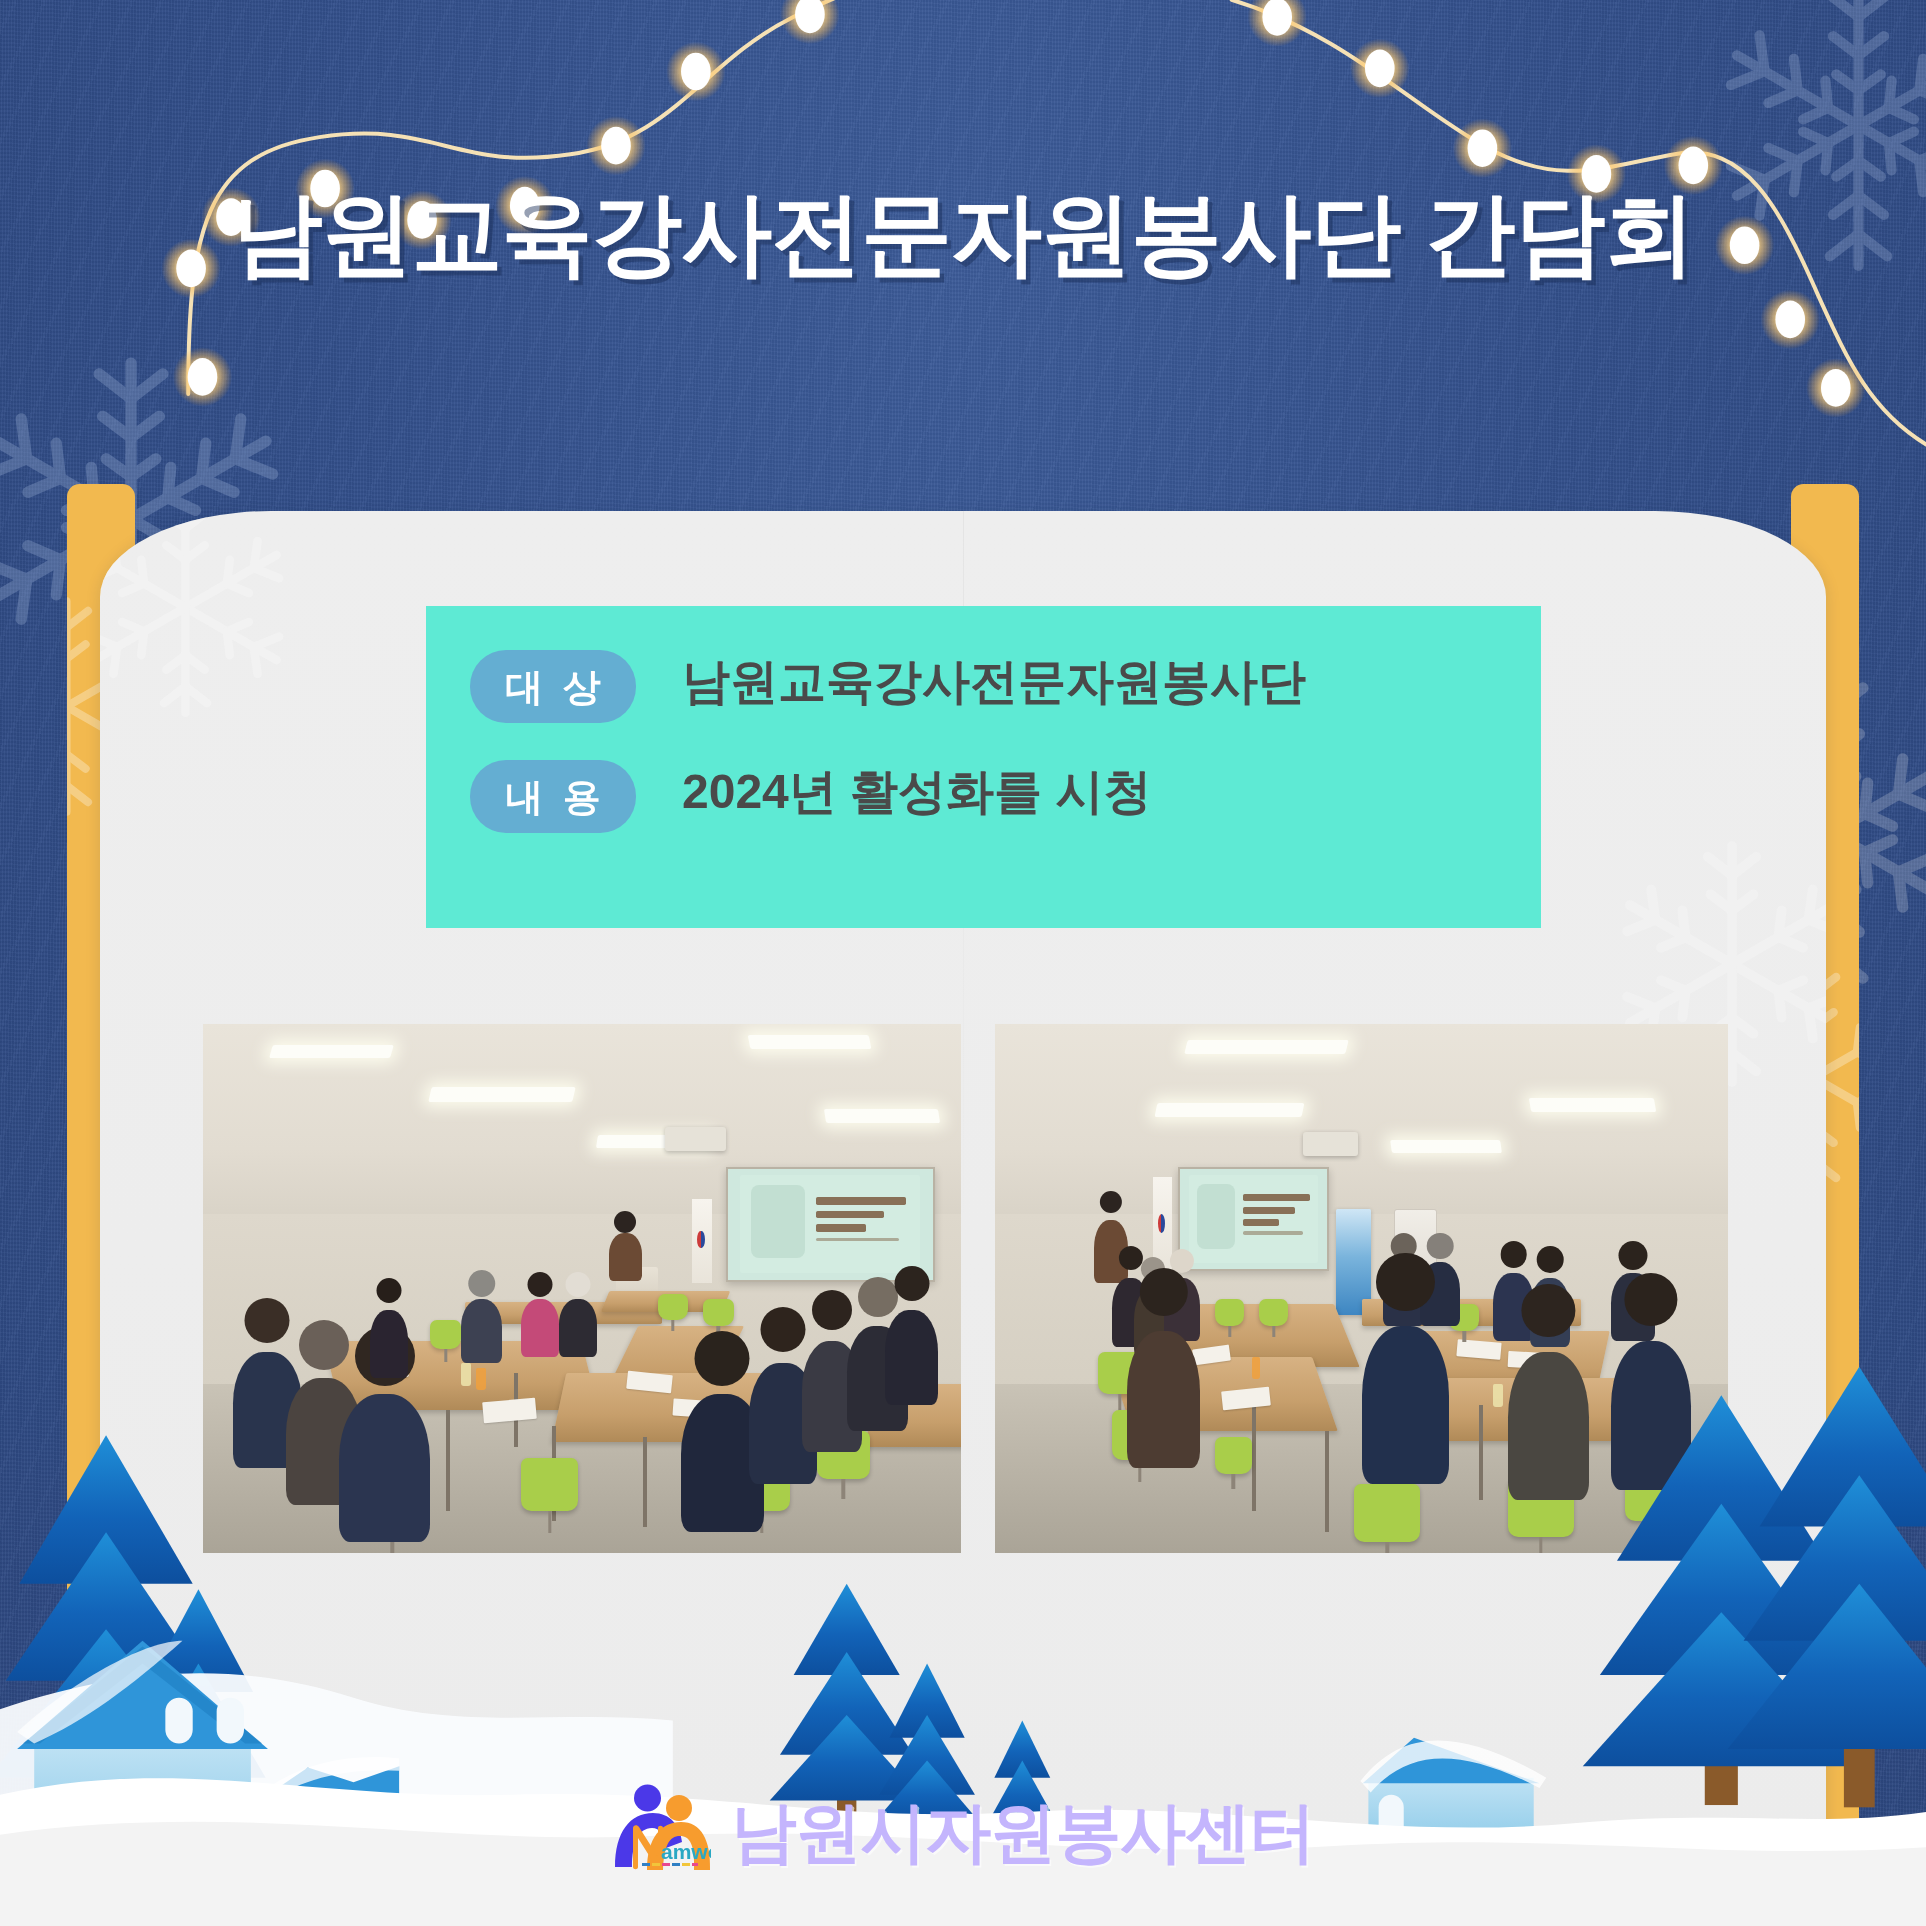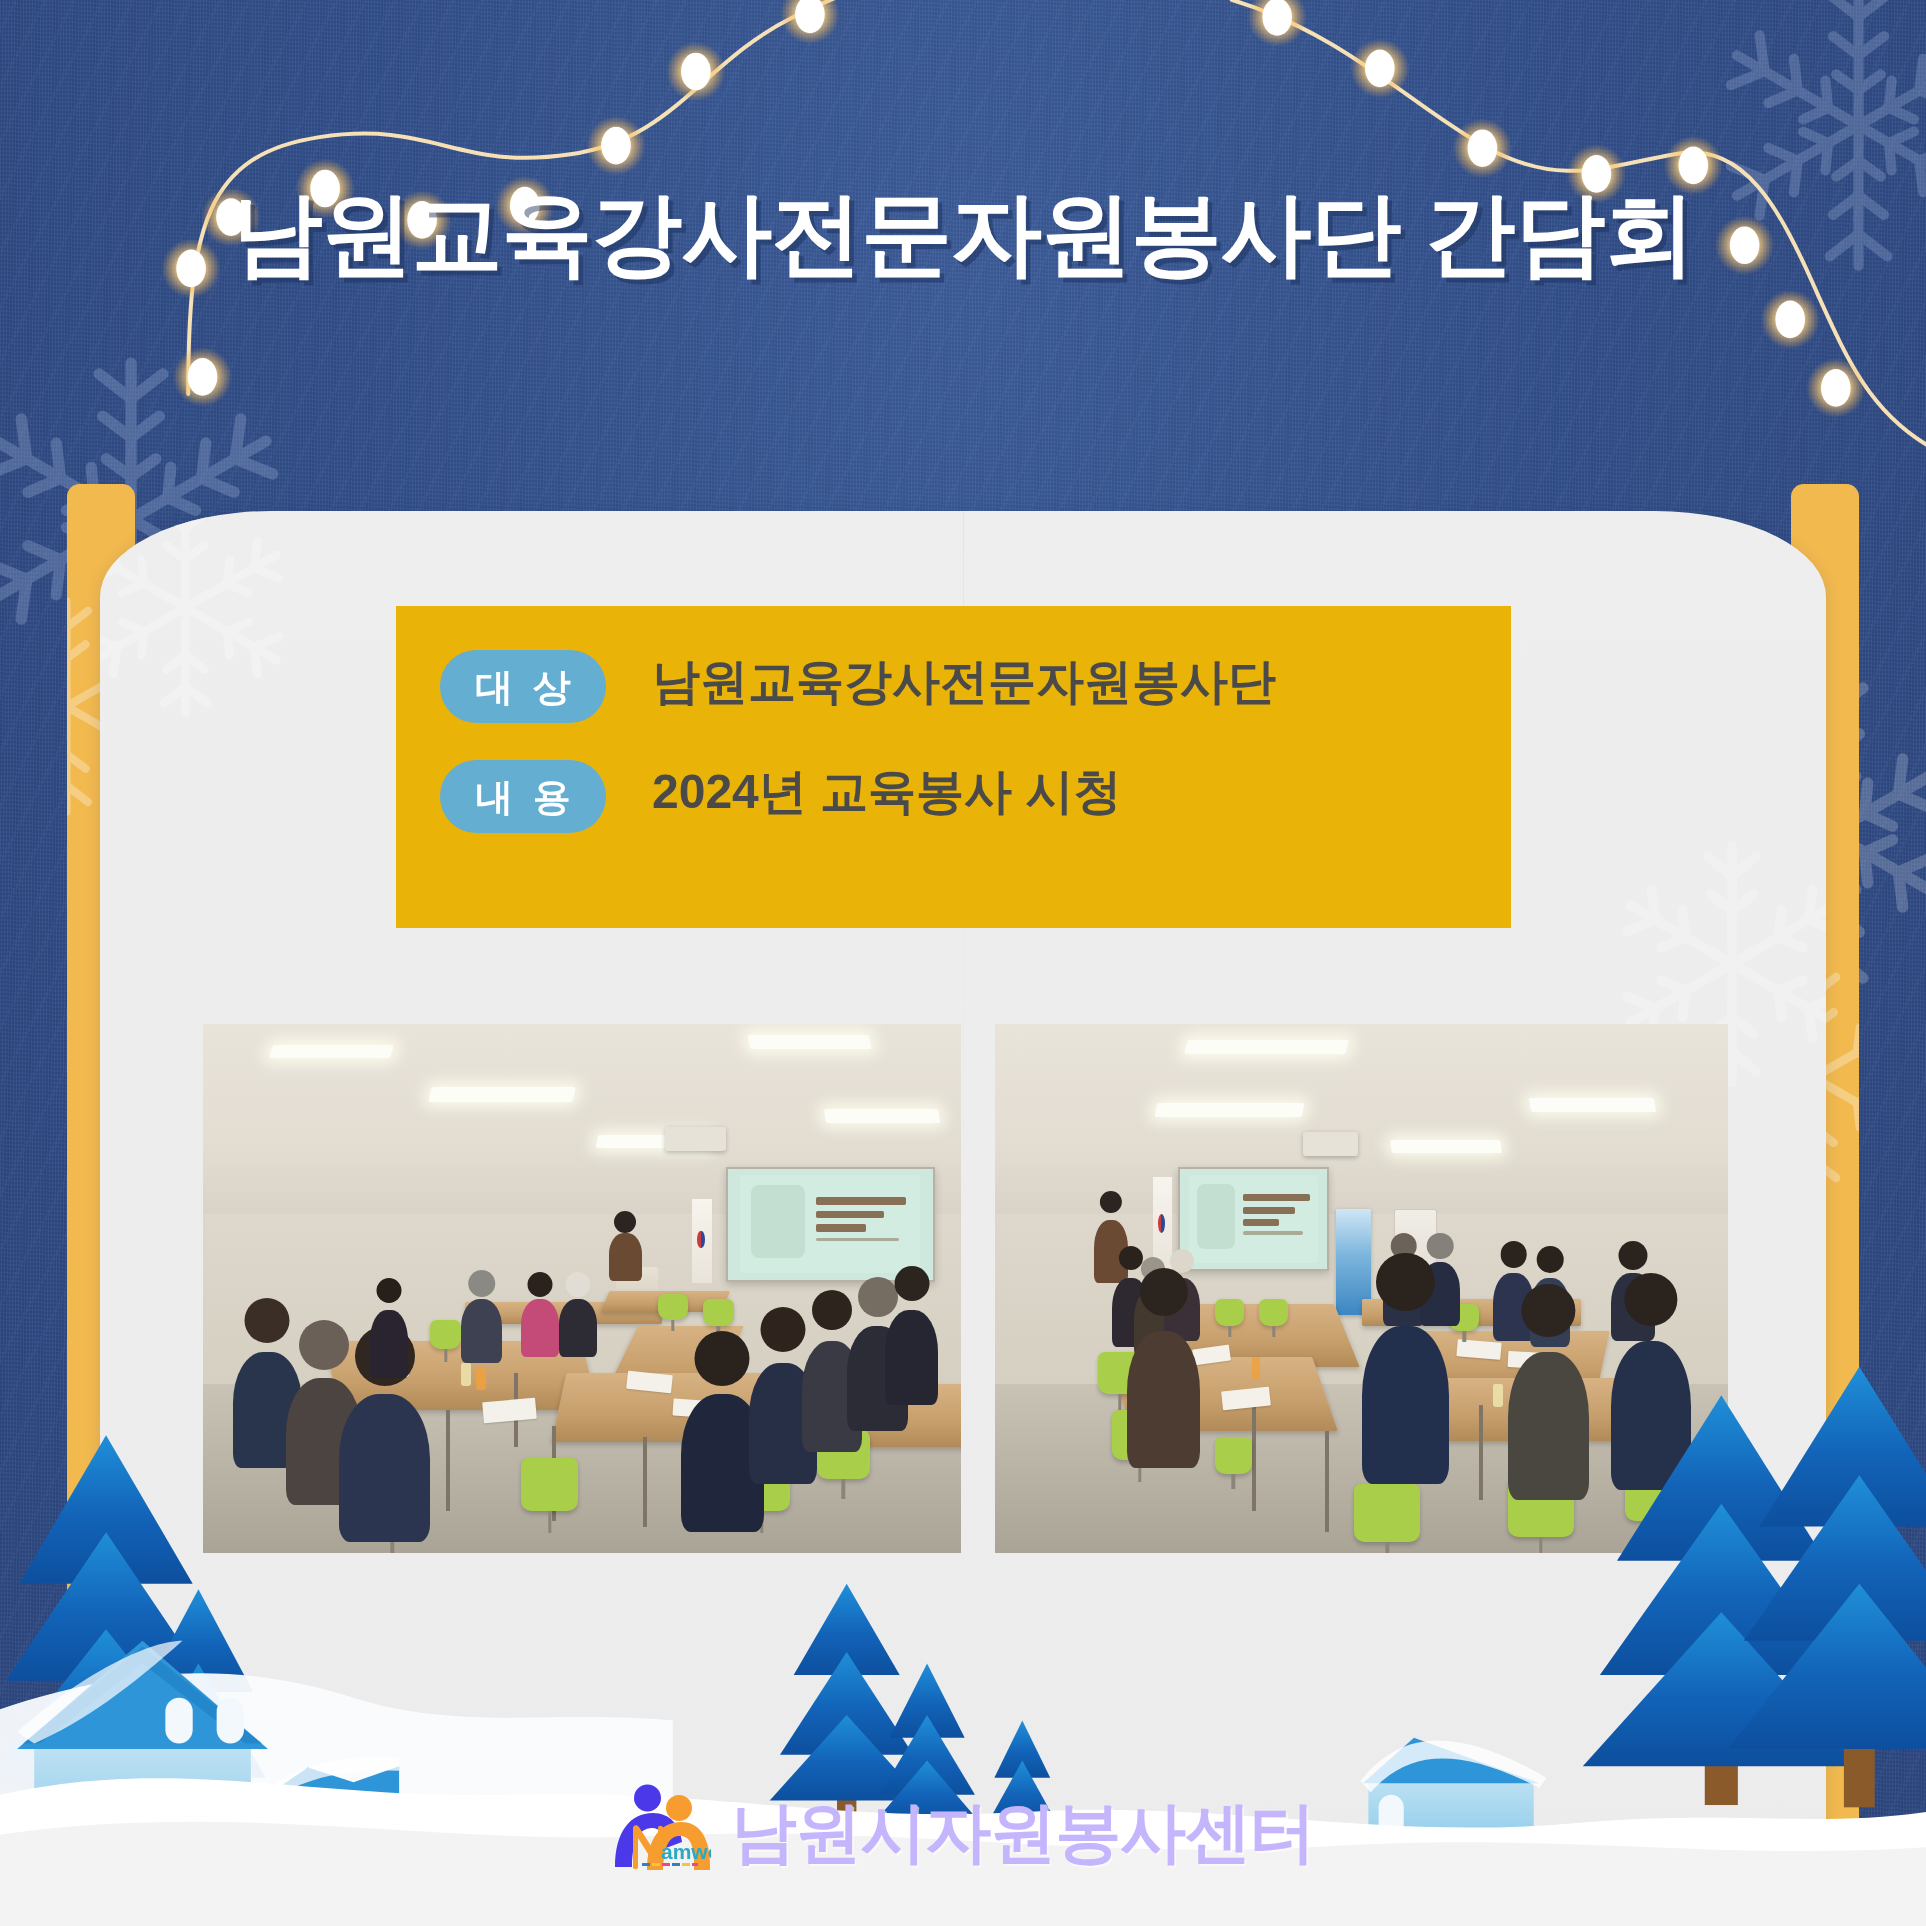--- a/index.html
+++ b/index.html
@@ -53,22 +53,22 @@
     overflow:hidden;
   }
   #page .pagefold{
     position:absolute;left:50%;top:0;bottom:0;width:1.1px;
     background:linear-gradient(180deg,rgba(0,0,0,.045),rgba(0,0,0,0) 55%);
   }
   #page .pg-sf{position:absolute;opacity:.55;}
 
   
   #info-panel{
-    position:absolute;left:396px;top:606px;width:1115px;height:322px;
-    background:#eab308;z-index:16;
+    position:absolute;left:426px;top:606px;width:1115px;height:322px;
+    background:#5eead4;z-index:16;
   }
   .info-row{position:absolute;display:flex;align-items:flex-start;}
   #row-target{left:44px;top:44px;}
   #row-content{left:44px;top:154px;}
   .pill{
     width:166px;height:73px;border-radius:36px;background:#64aed2;
     display:flex;align-items:center;justify-content:center;flex:0 0 auto;
   }
   .pill span{
     color:#ffffff;font-size:38px;font-weight:bold;letter-spacing:19.4px;
@@ -387,21 +387,21 @@
       </div>
       <div class="row-text">
         <div>남원교육강사전문자원봉사단</div>
       </div>
     </div>
     <div class="info-row" id="row-content">
       <div class="pill">
         <span>내용</span>
       </div>
       <div class="row-text">
-        <div>2024년 교육봉사 시청</div>
+        <div>2024년 활성화를 시청</div>
       </div>
     </div>
   </div>
 
   <div class="photo" id="photo-1">
     <div class="ph">
       <div class="rm-ceiling"></div>
       <div class="rm-wall"></div>
       <div class="rm-floor"></div>
 

